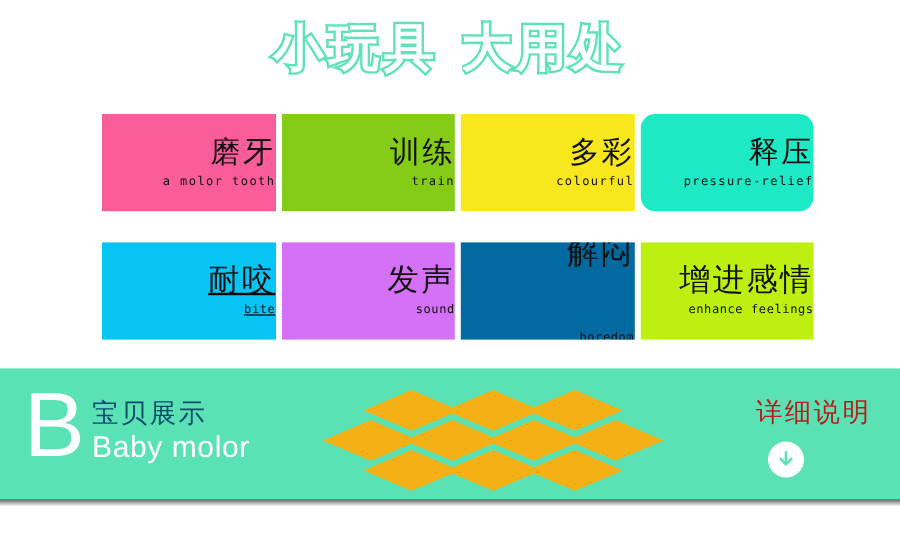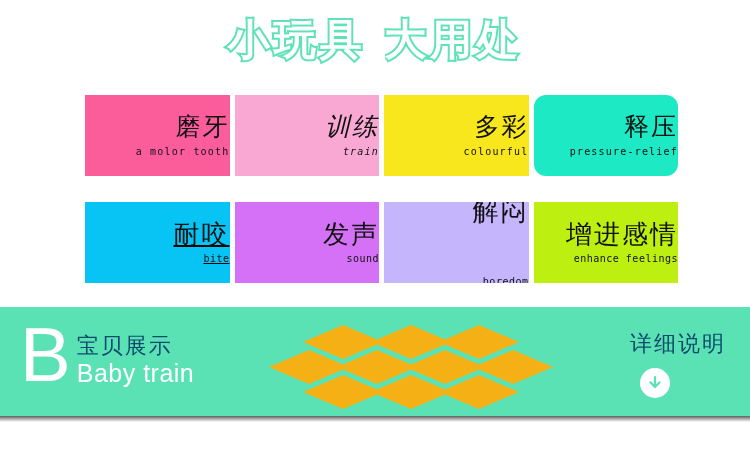--- a/index.html
+++ b/index.html
@@ -159,21 +159,21 @@
   #detail-block {
     position:absolute;
     right:24px; top:22px;
     display:flex;
     flex-direction:column;
     align-items:center;
   }
   #detail-cn {
     font-family:"DejaVu Sans","Liberation Sans",sans-serif;
     font-size:22px;
-    color:#0c4a6e;
+    color:#b91c1c;
     letter-spacing:2px;
     white-space:nowrap;
     margin-left:47px;
   }
   #detail-arrow-icon {
     margin-top:9px;
     width:30px; height:30px;
     border-radius:50%;
     background:#ffffff;
     display:flex;
@@ -191,21 +191,21 @@
     <span id="page-title" style="-webkit-text-stroke: 4px rgb(95, 227, 182); color: rgb(255, 255, 255);">小玩具 大用处</span>
   </div>
 
   <div id="card-grid">
 
     <div class="card-row card-row-1">
       <div class="card" style="background-color: rgb(251, 92, 154);">
         <span class="card-cn">磨牙</span>
         <span class="card-en">a molor tooth</span>
       </div>
-      <div class="card" style="background-color: #f9a8d4; font-style: italic;">
+      <div class="card" style="background-color: #84cc16;">
         <span class="card-cn">训练</span>
         <span class="card-en">train</span>
       </div>
       <div class="card" style="background-color: rgb(248, 231, 28);">
         <span class="card-cn">多彩</span>
         <span class="card-en">colourful</span>
       </div>
       <div class="card" style="background-color: rgb(29, 233, 196); border-radius: 12px;">
         <span class="card-cn">释压</span>
         <span class="card-en">pressure-relief</span>
@@ -214,39 +214,39 @@
 
     <div class="card-row card-row-2">
       <div class="card" style="background-color: rgb(8, 196, 245); text-decoration: underline;">
         <span class="card-cn">耐咬</span>
         <span class="card-en">bite</span>
       </div>
       <div class="card" style="background-color: rgb(212, 113, 247);">
         <span class="card-cn">发声</span>
         <span class="card-en">sound</span>
       </div>
-      <div class="card" style="background-color: #c4b5fd; gap: 45px;">
+      <div class="card" style="background-color: #0369a1; gap: 45px;">
         <span class="card-cn">解闷</span>
         <span class="card-en">boredom</span>
       </div>
       <div class="card" style="background-color: rgb(189, 239, 16);">
         <span class="card-cn">增进感情</span>
         <span class="card-en">enhance feelings</span>
       </div>
     </div>
 
   </div>
 
   <div id="bottom-banner" style="background-color: rgb(91, 226, 180);">
 
     <div id="baby-show-block">
       <span id="big-b">B</span>
       <span id="baby-text-col">
         <span id="baby-cn">宝贝展示</span>
-        <span id="baby-en">Baby train</span>
+        <span id="baby-en">Baby molor</span>
       </span>
     </div>
 
     <div id="diamond-pattern">
       <div class="dia-row r1">
         <span class="diamond" style="left: 0px; background-color: rgb(245, 176, 21);"></span>
         <span class="diamond" style="left: 68px; background-color: rgb(245, 176, 21);"></span>
         <span class="diamond" style="left: 136px; background-color: rgb(245, 176, 21);"></span>
       </div>
       <div class="dia-row r2">

